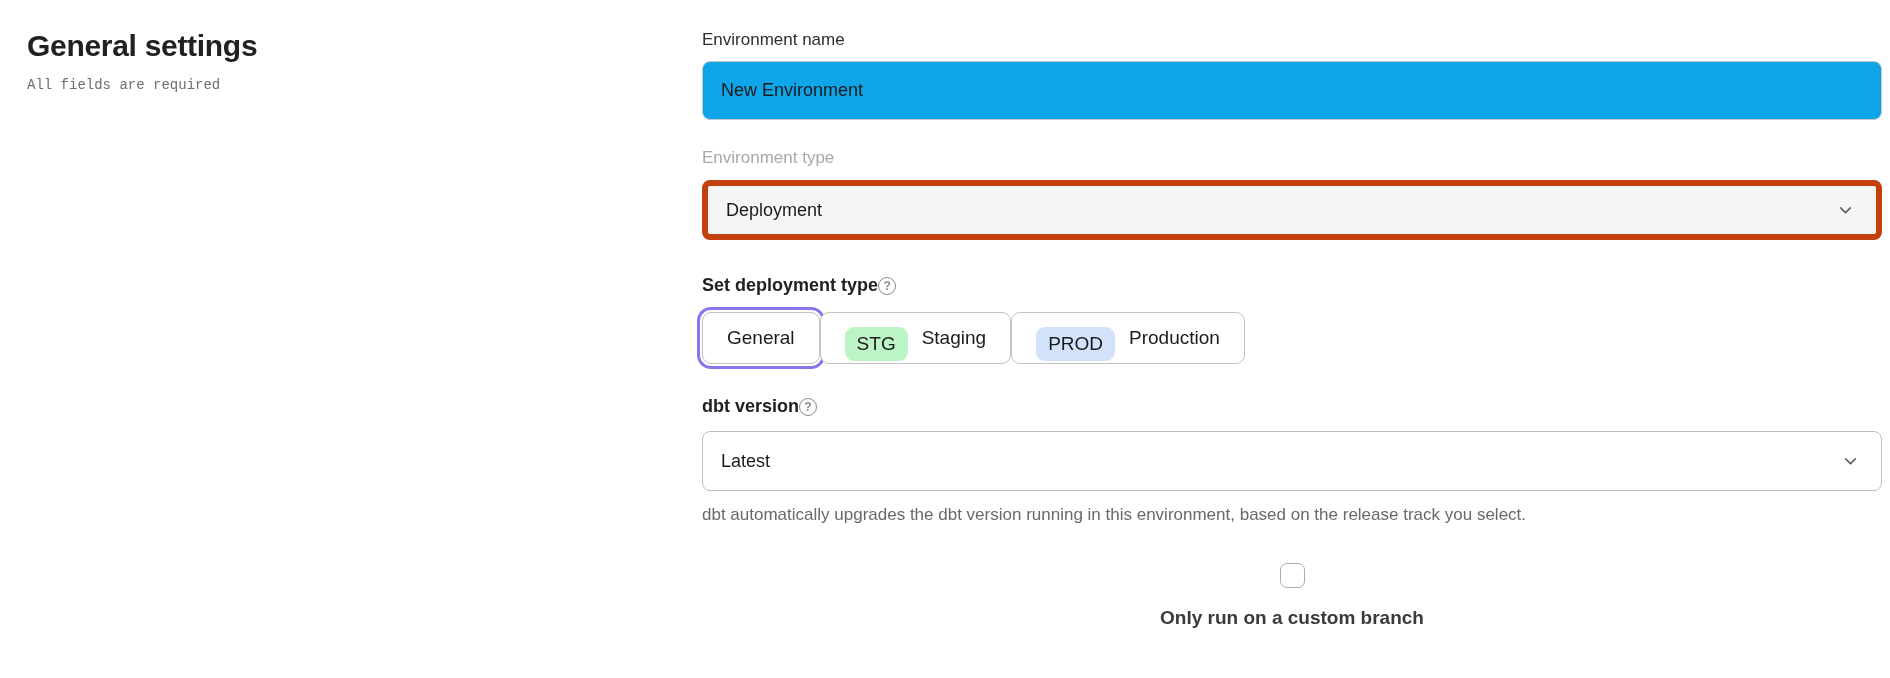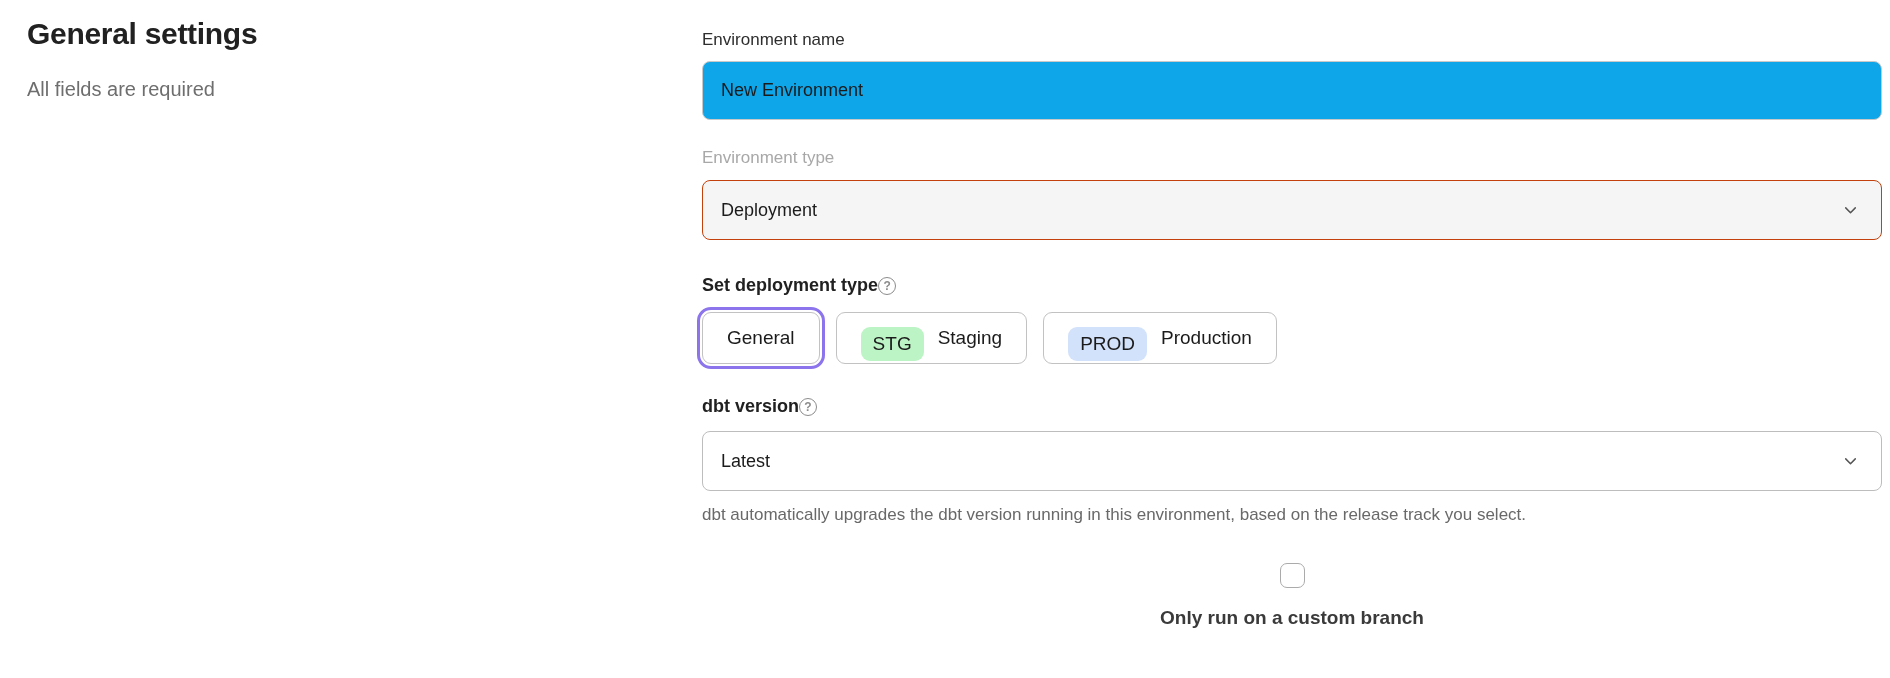--- a/index.html
+++ b/index.html
@@ -5,27 +5,27 @@
   * { margin: 0; padding: 0; box-sizing: border-box; }
   html, body {
     width: 1890px; height: 678px;
     background: #ffffff;
     font-family: "Liberation Sans", sans-serif;
     color: #1f1f1f;
     overflow: hidden;
   }
 
   
-  .left-col { position: absolute; left: 27px; top: 14px; width: 560px; }
+  .left-col { position: absolute; left: 27px; top: 26px; width: 560px; }
   .page-title {
     font-size: 30px; font-weight: 700; color: #212121;
     letter-spacing: -0.3px; line-height: 40px;
   }
   .page-subtitle {
-    margin-top: 23px; font-size: 20px; color: #6e6e6e; line-height: 24px;
+    margin-top: 7px; font-size: 14px; color: #6e6e6e; line-height: 24px; font-family: Liberation Mono, monospace;
   }
 
   
   .form-col { position: absolute; left: 702px; top: 27px; width: 1180px; }
 
   .field-label {
     font-size: 17px; font-weight: 500; color: #2e2e2e; line-height: 26px;
   }
   .field-label.disabled { color: #a8a8a8; }
 
@@ -36,21 +36,21 @@
     font-family: "Liberation Sans", sans-serif;
     background: #0ea5e9; outline: none; display: block;
   }
 
   .select {
     width: 100%; height: 60px; margin-top: 8px;
     border-radius: 8px; display: flex; align-items: center;
     padding: 0 18px; font-size: 18px; font-weight: 500; color: #1b1b1b;
     cursor: pointer; position: relative;
   }
-  .select.gray { background: #f5f5f5; border: 1px solid #c2410c; margin-top: 9px; }
+  .select.gray { background: #f5f5f5; border: 6px solid #c2410c; margin-top: 9px; }
   .select.white { background: #ffffff; border: 1px solid #bdbdbd; }
   .select .chev { position: absolute; right: 22px; top: 50%; transform: translateY(-50%); display: flex; }
 
   .helper-text {
     margin-top: 12px; font-size: 17px; color: #696969; line-height: 23px;
   }
 
   .section-heading {
     display: flex; align-items: center; gap: 0;
     font-size: 18px; font-weight: 700; color: #212121; line-height: 25px;
@@ -58,21 +58,21 @@
   .help-icon {
     width: 18px; height: 18px; border: 1.4px solid #8c8c8c; border-radius: 50%;
     display: inline-flex; align-items: center; justify-content: center;
     font-size: 12px; font-weight: 600; color: #8c8c8c; line-height: 1;
     flex: 0 0 auto; cursor: pointer;
   }
 
   .section-desc { margin-top: 15px; font-size: 17px; color: #696969; line-height: 23px; }
 
   
-  .seg-row { margin-top: 14px; display: flex; gap: 16px; }
+  .seg-row { margin-top: 14px; display: flex; gap: 0; }
   .seg-btn {
     height: 52px; background: #ffffff; border: 1px solid #c2c2c2; border-radius: 9px;
     display: inline-flex; align-items: center; padding: 0 24px;
     font-size: 19px; color: #1b1b1b; cursor: pointer;
     font-family: "Liberation Sans", sans-serif; gap: 14px;
   }
   .seg-btn.selected {
     outline: 3px solid #8b74ec; outline-offset: 2px;
   }
   .badge {

